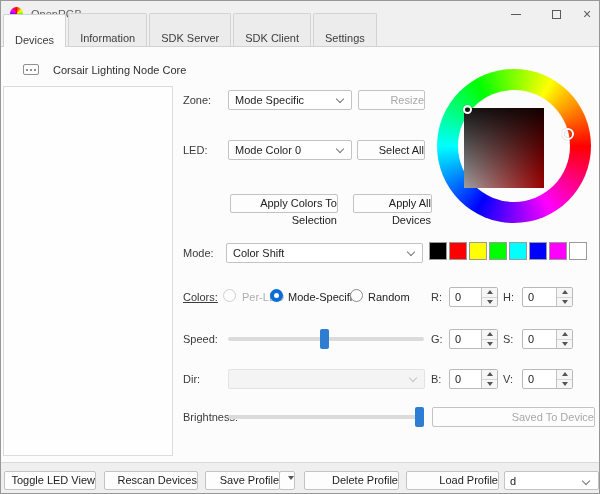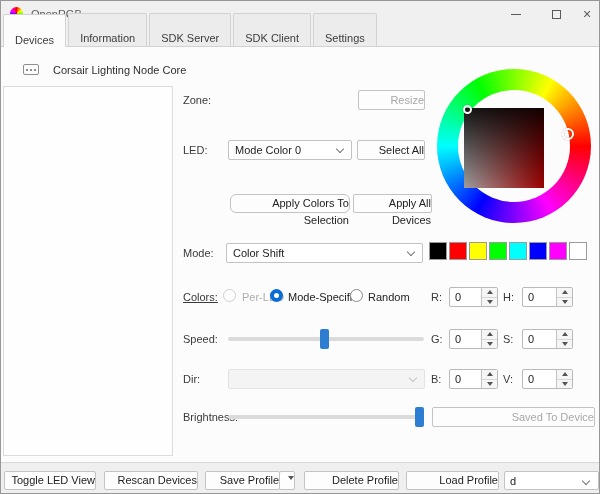--- a/index.html
+++ b/index.html
@@ -116,30 +116,34 @@
         <i></i>
         <i></i>
         <i></i>
       </span>
     <span class="dev-label">Corsair Lighting Node Core</span>
   </div>
 
   <div class="left-box"></div>
 
   <span class="lbl" style="left:182px; top:93px;">Zone:</span>
+  <div class="combo" style="left:227px; top:89px; width:124px;">
+    <span>Mode Specific</span>
+    <span class="chev"></span>
+  </div>
   <div class="btn disabled" style="left:357px; top:89px; width:67px;">Resize</div>
 
   <span class="lbl" style="left:182px; top:143px;">LED:</span>
   <div class="combo" style="left:227px; top:139px; width:124px;">
     <span>Mode Color 0</span>
     <span class="chev"></span>
   </div>
   <div class="btn" style="left:356px; top:139px; width:68px;">Select All</div>
 
-  <div class="btn" style="left:229px; top:193px; width:120px; height:19px; line-height:17px;border-radius:6px;">Apply Colors To Selection</div>
+  <div class="btn" style="left:229px; top:193px; width:108px; height:19px; line-height:17px;">Apply Colors To Selection</div>
   <div class="btn" style="left:352px; top:193px; width:79px; height:19px; line-height:17px;">Apply All Devices</div>
 
   <div class="wheel">
     <div class="ring"></div>
     <div class="ring-hole"></div>
     <div class="sv"></div>
     <div class="picker ringsel"></div>
     <div class="picker sqsel"></div>
   </div>
 

